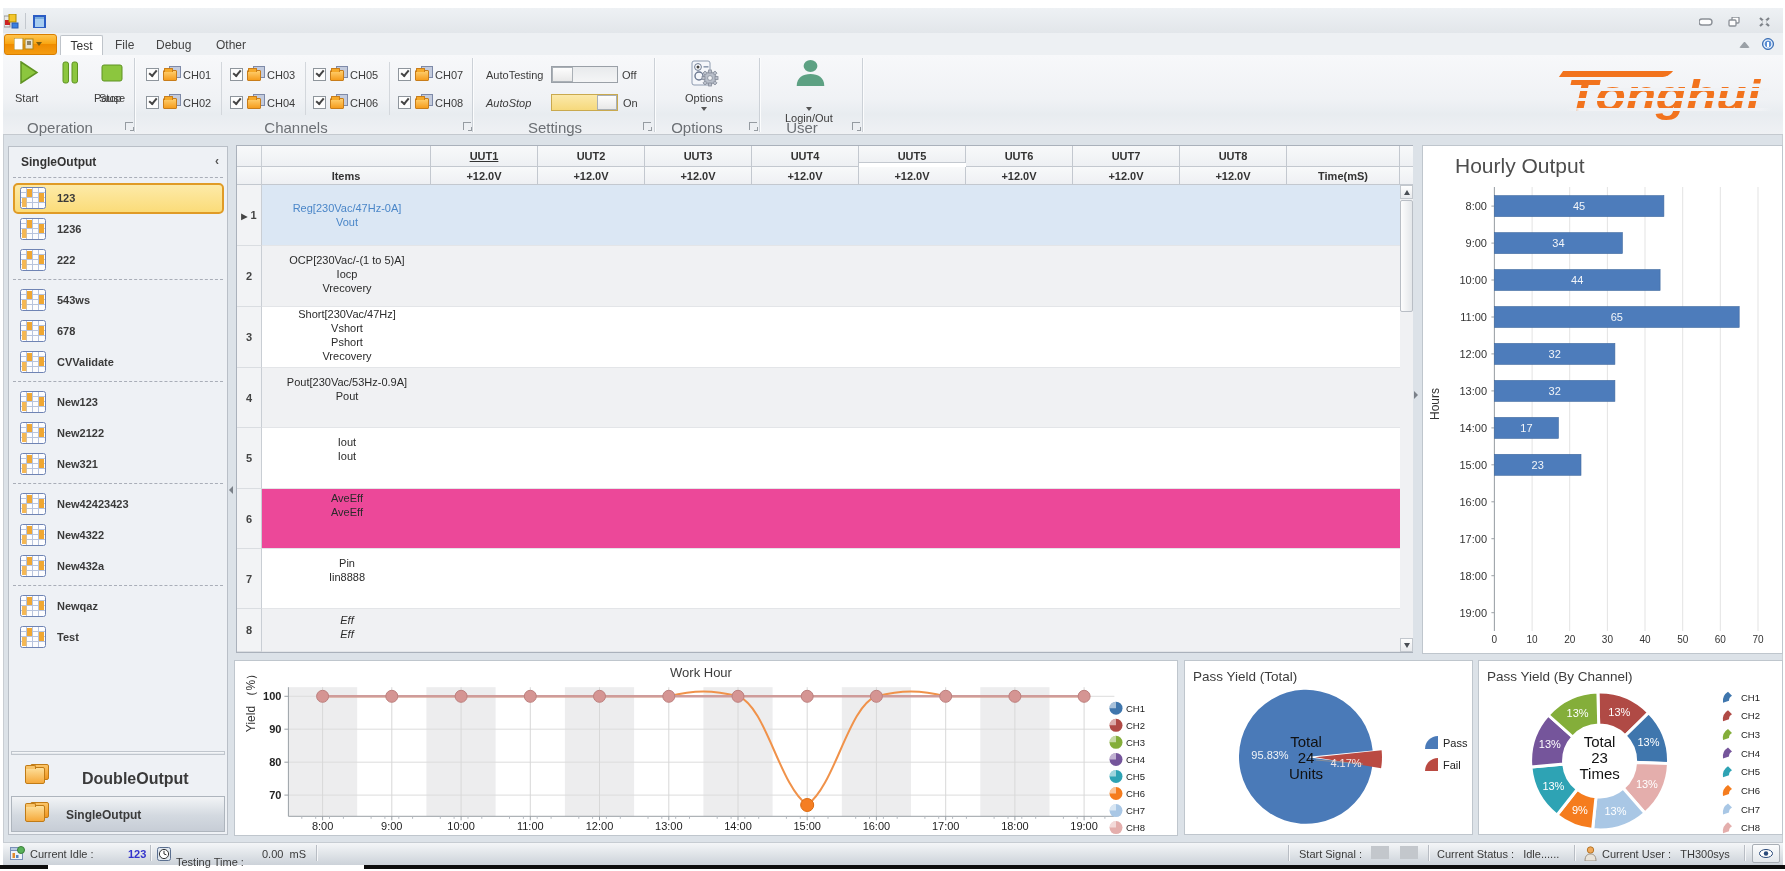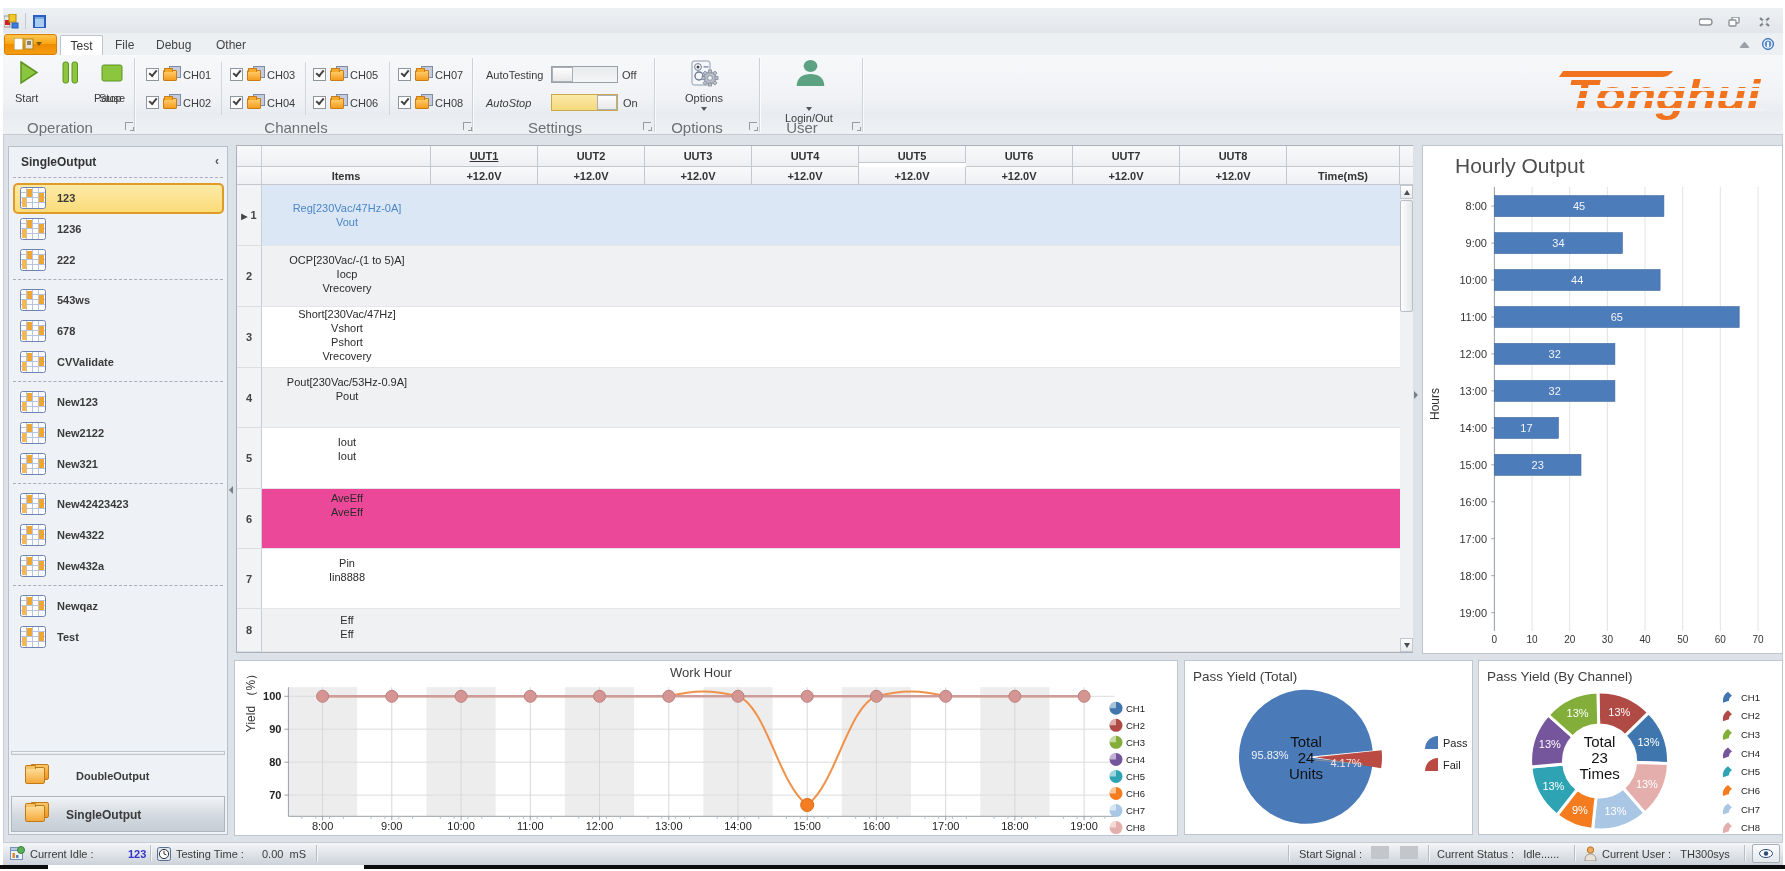--- a/index.html
+++ b/index.html
@@ -348,21 +348,21 @@
           <use href="#sheeticon"></use>
         </svg>
         <div class="txt">Test</div>
       </div>
     <div class="abs" style="left:2px; top:604px; width:214px; height:4px; background:linear-gradient(#fbfcfd,#dde2e8); border:1px solid #c0c6cd;"></div>
     <div class="sideitem" style="top:614px;">
         <div class="bigfolder">
           <div class="b1"></div>
           <div class="b2"></div>
         </div>
-        <div class="txt" style="left:65px; font-size:11px;">DoubleOutput</div>
+        <div class="txt" style="left:71px; font-size:16px;">DoubleOutput</div>
       </div>
     <div class="abs" style="left:2px; top:649px; width:214px; height:36px; background:linear-gradient(#f2f4f6,#d3d9e0 55%,#c7cdd6); border:1px solid #aeb5bd;"></div>
     <div class="sideitem" style="top:652px;">
         <div class="bigfolder">
           <div class="b1"></div>
           <div class="b2"></div>
         </div>
         <div class="txt" style="left:55px; font-size:12px;">SingleOutput</div>
       </div>
   </div>
@@ -430,21 +430,21 @@
     </div>
     <div class="row" style="top:403px; height:60px;">
       <div class="rowno" style="line-height:60px;">7</div>
       <div class="rowbody" style="background:#fff;">
           <div class="itemtxt">Pin<br>Iin8888</div>
         </div>
     </div>
     <div class="row" style="top:463px; height:43px;">
       <div class="rowno" style="line-height:43px;">8</div>
       <div class="rowbody" style="background:#f0f1f3;">
-          <div class="itemtxt" style="top:4px;">Eff<br>Eff</div>
+          <div class="itemtxt" style="top:4px;font-style:italic;">Eff<br>Eff</div>
         </div>
     </div>
 
     <div class="hcell" style="left:1163px; top:0; width:13px; height:21px; border-right:none;"></div>
     <div class="hcell" style="left:1163px; top:21px; width:13px; height:18px; border-right:none;"></div>
     <div class="abs" style="left:1163px; top:39px; width:13px; height:467px; background:#f0f1f3;"></div>
     <div class="abs" style="left:1163px; top:39px; width:13px; height:14px; background:linear-gradient(#fefefe,#e8eaed); border:1px solid #c2c7cd;"></div>
     <div class="abs" style="left:1166.5px; top:44px; width:0; height:0; border-bottom:5px solid #4a4f55; border-left:3.5px solid transparent; border-right:3.5px solid transparent;"></div>
     <div class="abs" style="left:1163px; top:54px; width:13px; height:112px; background:linear-gradient(90deg,#fdfdfd,#e4e7ea); border:1px solid #b9bec5; border-radius:2px;"></div>
     <div class="abs" style="left:1163px; top:492px; width:13px; height:14px; background:linear-gradient(#fefefe,#e8eaed); border:1px solid #c2c7cd;"></div>
@@ -729,21 +729,21 @@
   </svg>
   <div class="stxt" style="left:30px;">Current Idle :</div>
   <div class="stxt" style="left:128px; color:#3333cc; font-weight:bold;">123</div>
   <div class="ssep" style="left:150px; top:845px;"></div>
   <svg class="abs" style="left:157px; top:847px;" width="14" height="14" viewBox="0 0 14 14">
     <rect x="0.5" y="0.5" width="13" height="13" rx="2" fill="#dfe6ee" stroke="#5a6f90"></rect>
     <circle cx="7" cy="7" r="4.6" fill="#fff" stroke="#333"></circle>
     <line x1="7" y1="7" x2="7" y2="3.8" stroke="#333"></line>
     <line x1="7" y1="7" x2="9.4" y2="7.8" stroke="#333"></line>
   </svg>
-  <div class="stxt" style="left:176px;">Testing Time :</div>
+  <div class="stxt" style="left:176px;margin-top:8px;">Testing Time :</div>
   <div class="stxt" style="left:262px;">0.00&nbsp;&nbsp;mS</div>
   <div class="ssep" style="left:316px; top:845px;"></div>
   <div class="ssep" style="left:1288px; top:845px;"></div>
   <div class="stxt" style="left:1299px;">Start Signal :</div>
   <div class="abs" style="left:1371px; top:846px; width:18px; height:13px; background:#c3c7cc;"></div>
   <div class="abs" style="left:1400px; top:846px; width:18px; height:13px; background:#c3c7cc;"></div>
   <div class="ssep" style="left:1428px; top:845px;"></div>
   <div class="stxt" style="left:1437px;">Current Status :&nbsp;&nbsp;&nbsp;Idle......</div>
   <div class="ssep" style="left:1574px; top:845px;"></div>
   <svg class="abs" style="left:1584px; top:846px;" width="13" height="15" viewBox="0 0 13 15">

